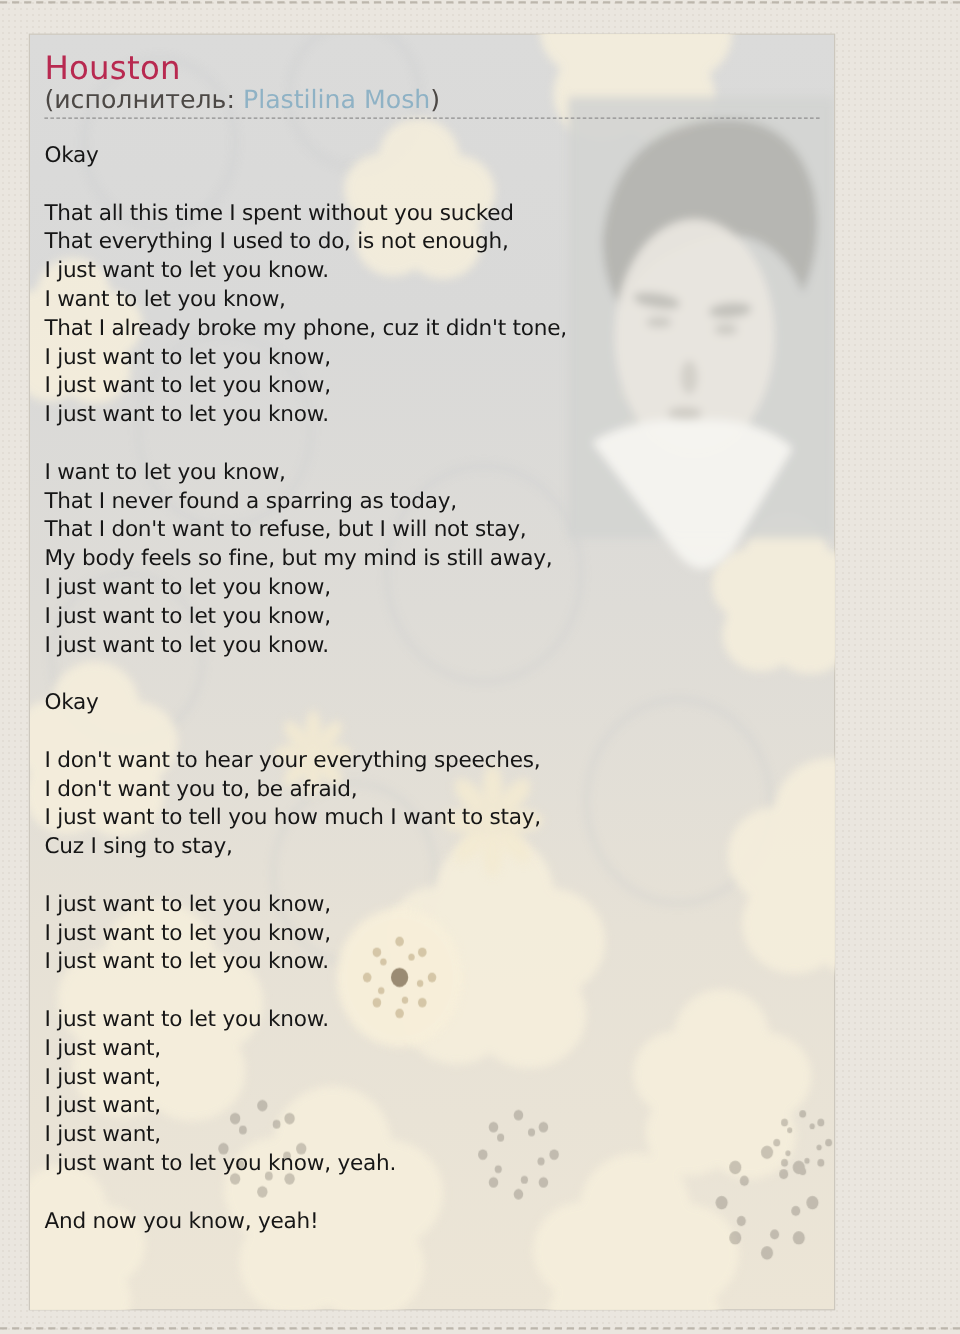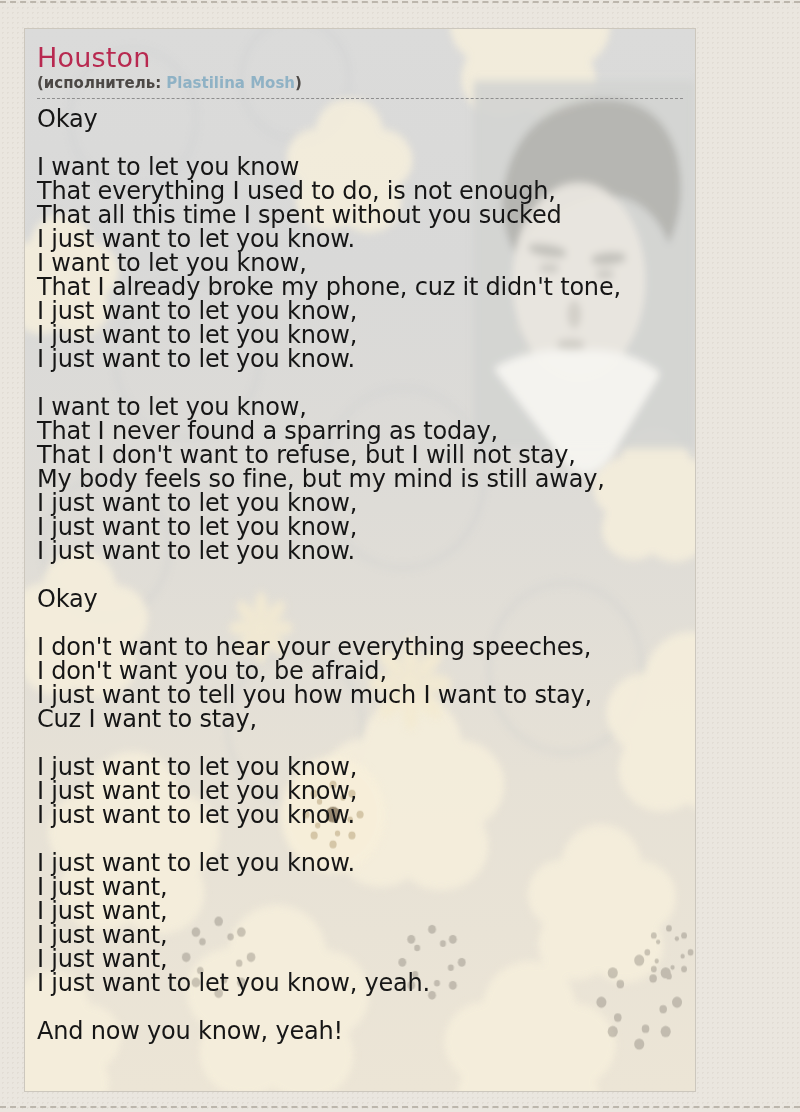--- a/index.html
+++ b/index.html
@@ -50,35 +50,34 @@
   }
   .page-title {
     margin: 0;
     font-size: 27px;
     font-weight: 500;
     color: #b82950;
     line-height: 30px;
     letter-spacing: 0.2px;
   }
   .artist-line {
-    font-size: 15px;
+    font-size: 21px;
     color: #4c4845;
     line-height: 21px;
     padding-bottom: 4px;
     border-bottom: 1px dashed #8e8e8e;
-    margin-bottom: 8px;
-    font-weight: bold;
+    margin-bottom: 19px;
   }
   .artist-link {
     color: #8fb2c5;
     text-decoration: none;
     cursor: pointer;
   }
   .lyrics {
-    font-size: 24px;
+    font-size: 18px;
     line-height: 24px;
     color: #161616;
     letter-spacing: -0.2px;
   }
   .lyric-line { white-space: pre; }
 </style>
 </head>
 <body>
 
 <div class="edge-dash top"></div>
@@ -193,44 +192,43 @@
   </svg>
 
   <div class="card-content">
     <h1 class="page-title">Houston</h1>
     <div class="artist-line">
       <span>(исполнитель: </span><a class="artist-link">Plastilina Mosh</a><span>)</span>
     </div>
     <div class="lyrics">
         <div class="lyric-line">Okay</div>
         <div class="lyric-line">&nbsp;</div>
-        <div class="lyric-line">I want to let you know</div>
+        <div class="lyric-line">That all this time I spent without you sucked</div>
         <div class="lyric-line">That everything I used to do, is not enough,</div>
-        <div class="lyric-line">That all this time I spent without you sucked</div>
         <div class="lyric-line">I just want to let you know.</div>
         <div class="lyric-line">I want to let you know,</div>
         <div class="lyric-line">That I already broke my phone, cuz it didn't tone,</div>
         <div class="lyric-line">I just want to let you know,</div>
         <div class="lyric-line">I just want to let you know,</div>
         <div class="lyric-line">I just want to let you know.</div>
         <div class="lyric-line">&nbsp;</div>
         <div class="lyric-line">I want to let you know,</div>
         <div class="lyric-line">That I never found a sparring as today,</div>
         <div class="lyric-line">That I don't want to refuse, but I will not stay,</div>
         <div class="lyric-line">My body feels so fine, but my mind is still away,</div>
         <div class="lyric-line">I just want to let you know,</div>
         <div class="lyric-line">I just want to let you know,</div>
         <div class="lyric-line">I just want to let you know.</div>
         <div class="lyric-line">&nbsp;</div>
         <div class="lyric-line">Okay</div>
         <div class="lyric-line">&nbsp;</div>
         <div class="lyric-line">I don't want to hear your everything speeches,</div>
         <div class="lyric-line">I don't want you to, be afraid,</div>
         <div class="lyric-line">I just want to tell you how much I want to stay,</div>
-        <div class="lyric-line">Cuz I want to stay,</div>
+        <div class="lyric-line">Cuz I sing to stay,</div>
         <div class="lyric-line">&nbsp;</div>
         <div class="lyric-line">I just want to let you know,</div>
         <div class="lyric-line">I just want to let you know,</div>
         <div class="lyric-line">I just want to let you know.</div>
         <div class="lyric-line">&nbsp;</div>
         <div class="lyric-line">I just want to let you know.</div>
         <div class="lyric-line">I just want,</div>
         <div class="lyric-line">I just want,</div>
         <div class="lyric-line">I just want,</div>
         <div class="lyric-line">I just want,</div>

